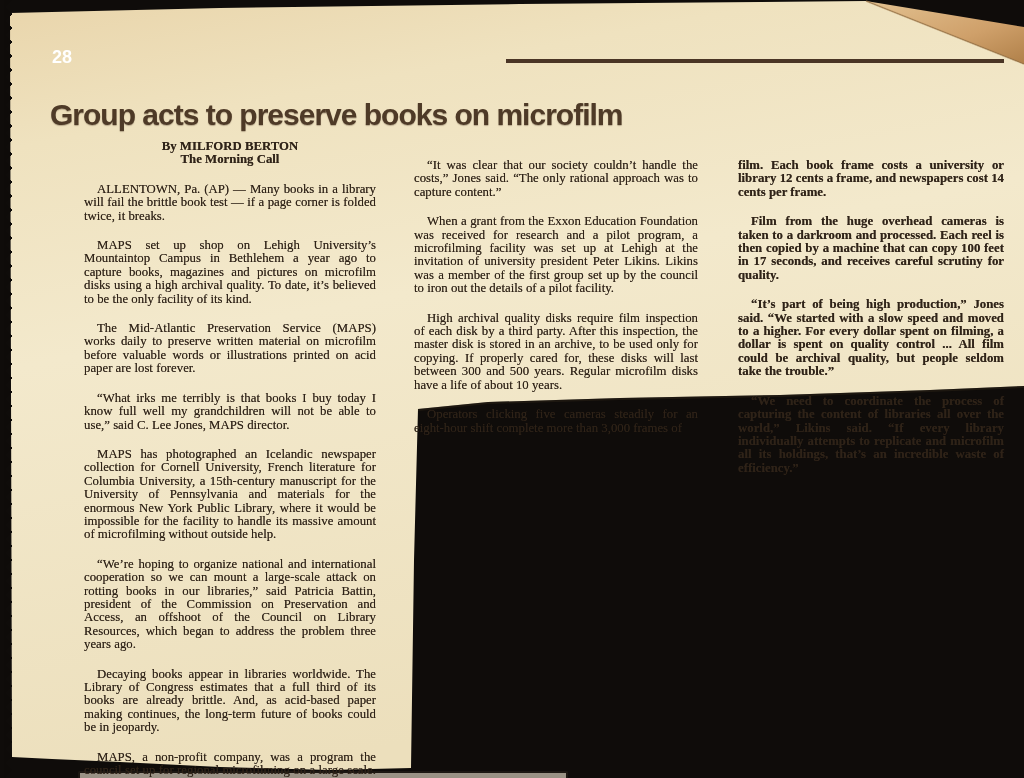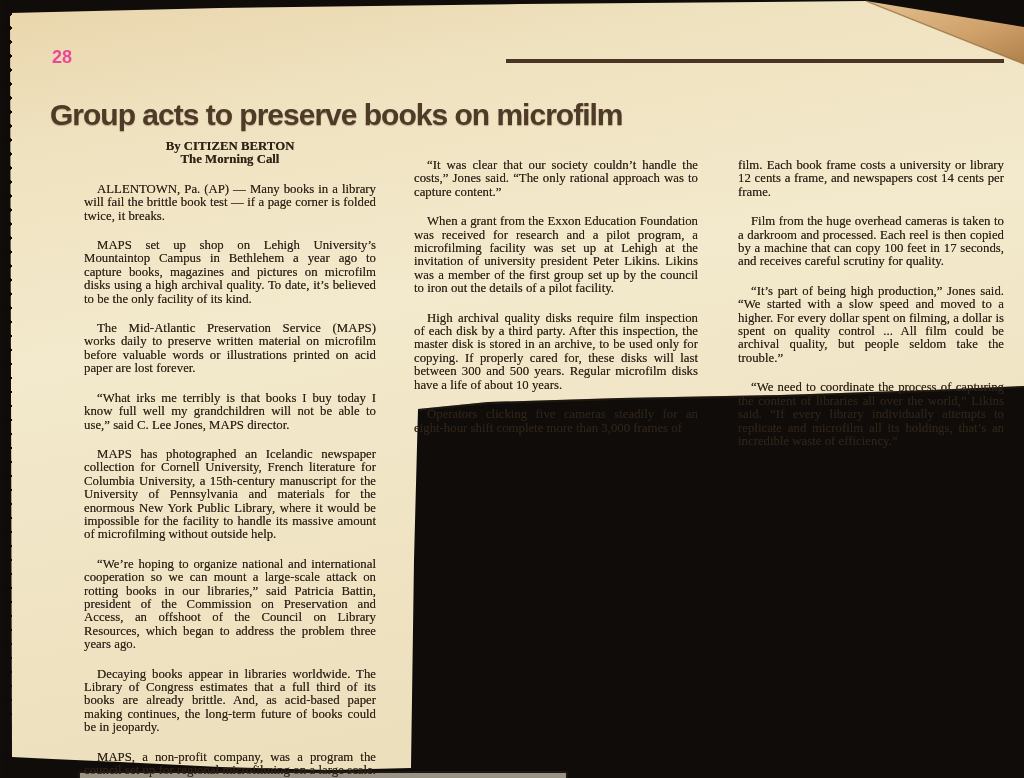--- a/index.html
+++ b/index.html
@@ -9,35 +9,35 @@
   .torn-edge{
     position:absolute;left:4px;top:0;height:778px;width:17px;z-index:2;
     background:
       linear-gradient(45deg,#0e0b09 6px,transparent 0),
       linear-gradient(135deg,#0e0b09 6px,transparent 0);
     background-size:17px 14px;
     background-repeat:repeat-y;
   }
   .content{position:absolute;left:0;top:0;width:1024px;height:778px;z-index:1;color:#2f2318;}
   .pageno{position:absolute;left:52px;top:47px;font-family:"Liberation Sans",sans-serif;
-    font-weight:bold;font-size:18px;color:#ec4899;}
+    font-weight:bold;font-size:18px;color:#ffffff;}
   .masthead{position:absolute;left:96px;top:53px;font-family:"Liberation Sans",sans-serif;
     font-weight:bold;font-size:11.5px;letter-spacing:.3px;color:#553e2a;}
   .masthead-rule{position:absolute;left:506px;top:59px;width:498px;height:4px;background:#4a3525;}
   .headline{position:absolute;left:50px;top:80px;width:964px;
     font-family:"Liberation Sans",sans-serif;font-weight:bold;font-size:30px;line-height:1;
     letter-spacing:-1px;color:#4e3a27;text-shadow:0 1px 1px rgba(78,58,39,.35);white-space:nowrap;}
   .col{position:absolute;font-size:12.8px;line-height:13.4px;text-align:justify;
     color:#2f2318;text-shadow:0 0 .4px rgba(47,35,24,.65);}
   .col p{margin:16px;text-indent:13px;}
   .col p.no-indent{text-indent:0;}
   .col p.gap{margin-top:4px;}
   .col1{left:68px;top:140px;width:324px;}
   .col2{left:398px;top:143px;width:316px;}
-  .col3{left:722px;top:143px;width:298px;}
+  .col3{left:722px;top:143px;width:298px;font-weight:bold;}
   .byline{text-align:center;font-weight:bold;margin-bottom:4px;}
   .byline div{text-indent:0;}
   .bottom-strip{position:absolute;left:78px;top:771px;width:486px;height:8px;z-index:1;
     background:#9a9285;border:2px solid #1c1712;border-bottom:none;border-radius:2px 2px 0 0;}
 </style>
 </head>
 <body>
 
 <div class="scene">
 
@@ -68,21 +68,21 @@
   <div class="bottom-strip"></div>
 
   <div class="content">
 
     <div class="pageno">28</div>
     <div class="masthead-rule"></div>
     <h1 class="headline">Group acts to preserve books on microfilm</h1>
 
     <div class="col col1">
       <div class="byline">
-        <div>By CITIZEN BERTON</div>
+        <div>By MILFORD BERTON</div>
         <div>The Morning Call</div>
       </div>
       <p>ALLENTOWN, Pa. (AP) — Many books in a library will fail the brittle book test — if a page corner is folded twice, it breaks.</p>
       <p>MAPS set up shop on Lehigh University’s Mountaintop Campus in Bethlehem a year ago to capture books, magazines and pictures on microfilm disks using a high archival quality. To date, it’s believed to be the only facility of its kind.</p>
       <p>The Mid-Atlantic Preservation Service (MAPS) works daily to preserve written material on microfilm before valuable words or illustrations printed on acid paper are lost forever.</p>
       <p>“What irks me terribly is that books I buy today I know full well my grandchildren will not be able to use,” said C. Lee Jones, MAPS director.</p>
       <p class="gap">MAPS has photographed an Icelandic newspaper collection for Cornell University, French literature for Columbia University, a 15th-century manuscript for the University of Pennsylvania and materials for the enormous New York Public Library, where it would be impossible for the facility to handle its massive amount of microfilming without outside help.</p>
       <p>“We’re hoping to organize national and international cooperation so we can mount a large-scale attack on rotting books in our libraries,” said Patricia Battin, president of the Commission on Preservation and Access, an offshoot of the Council on Library Resources, which began to address the problem three years ago.</p>
       <p>Decaying books appear in libraries worldwide. The Library of Congress estimates that a full third of its books are already brittle. And, as acid-based paper making continues, the long-term future of books could be in jeopardy.</p>
       <p class="gap">MAPS, a non-profit company, was a program the council set up for regional microfilming on a large scale. According to Jones, who was an early committee member, de-acidifying books at an average rate of $150 was unrealistic.</p>

